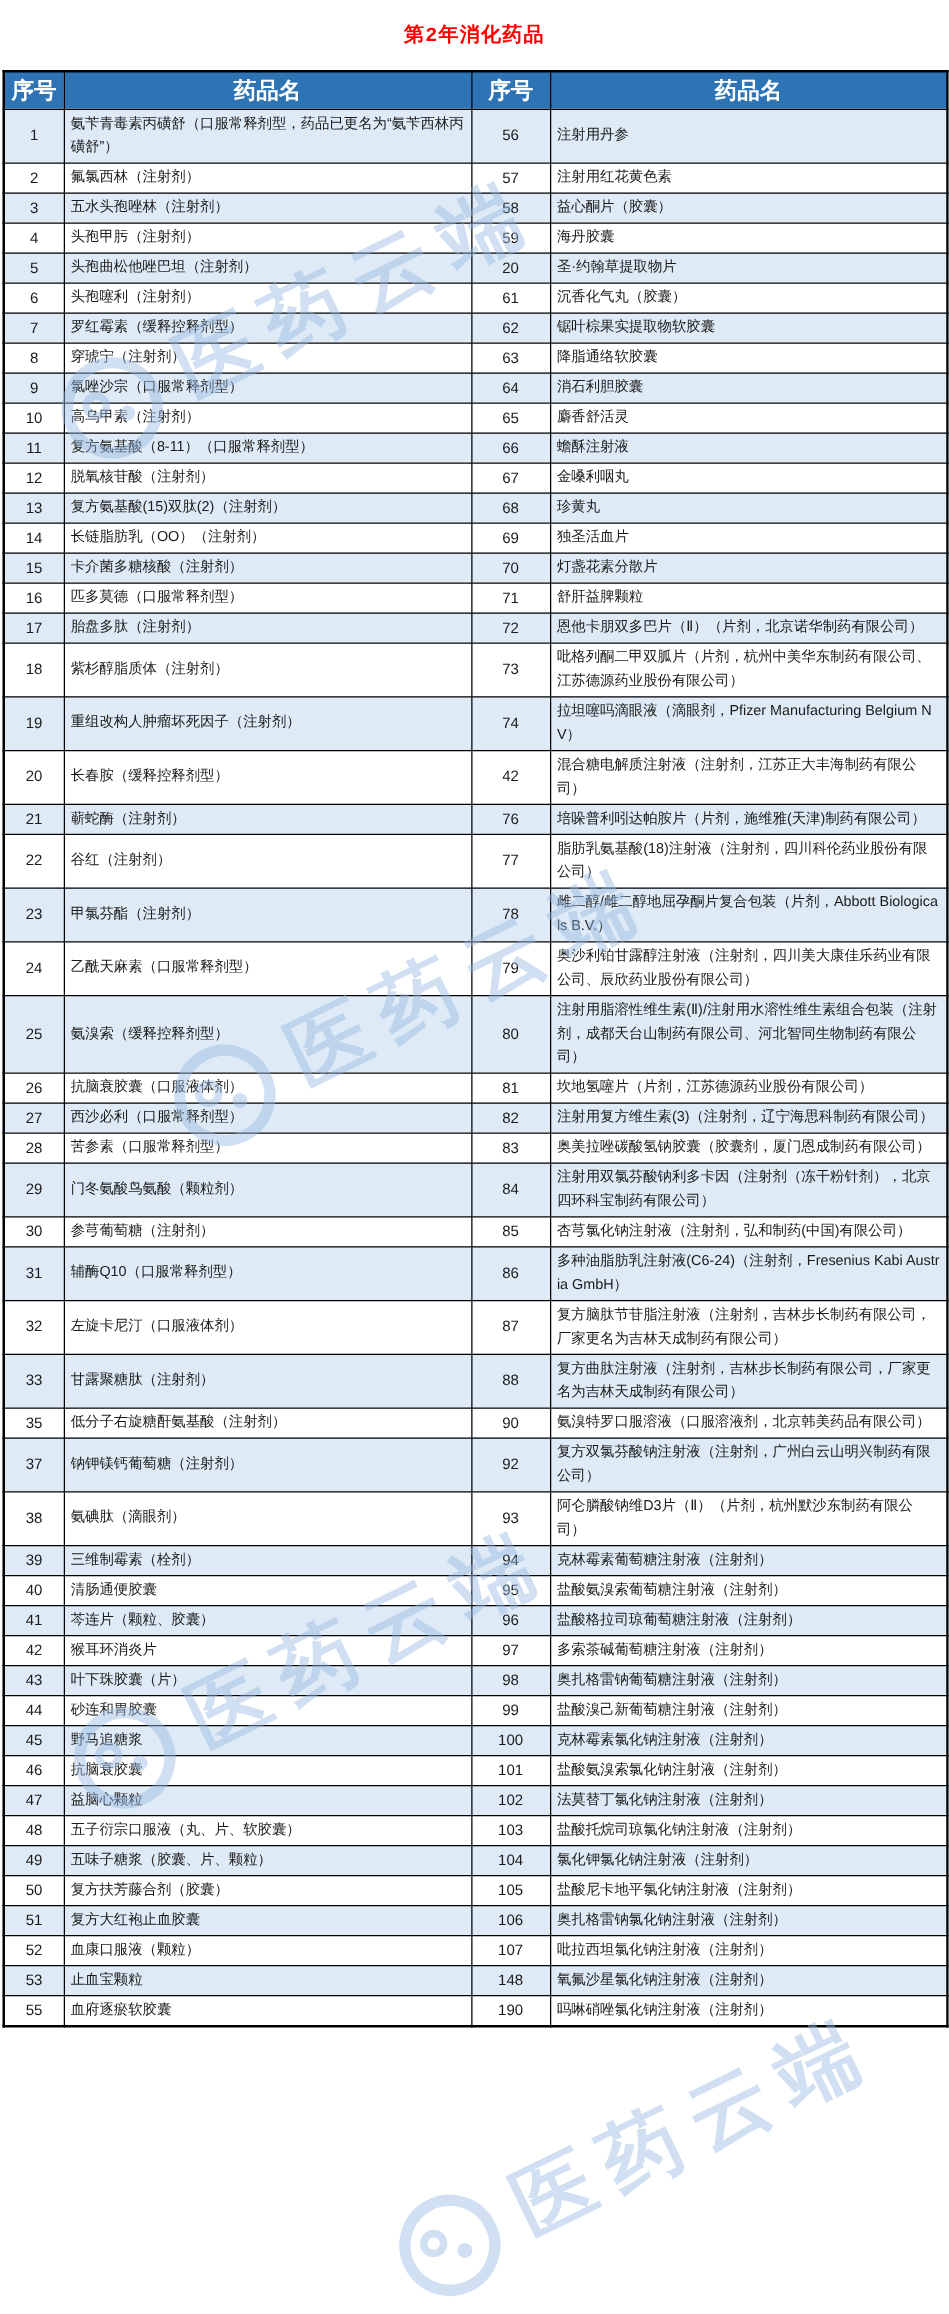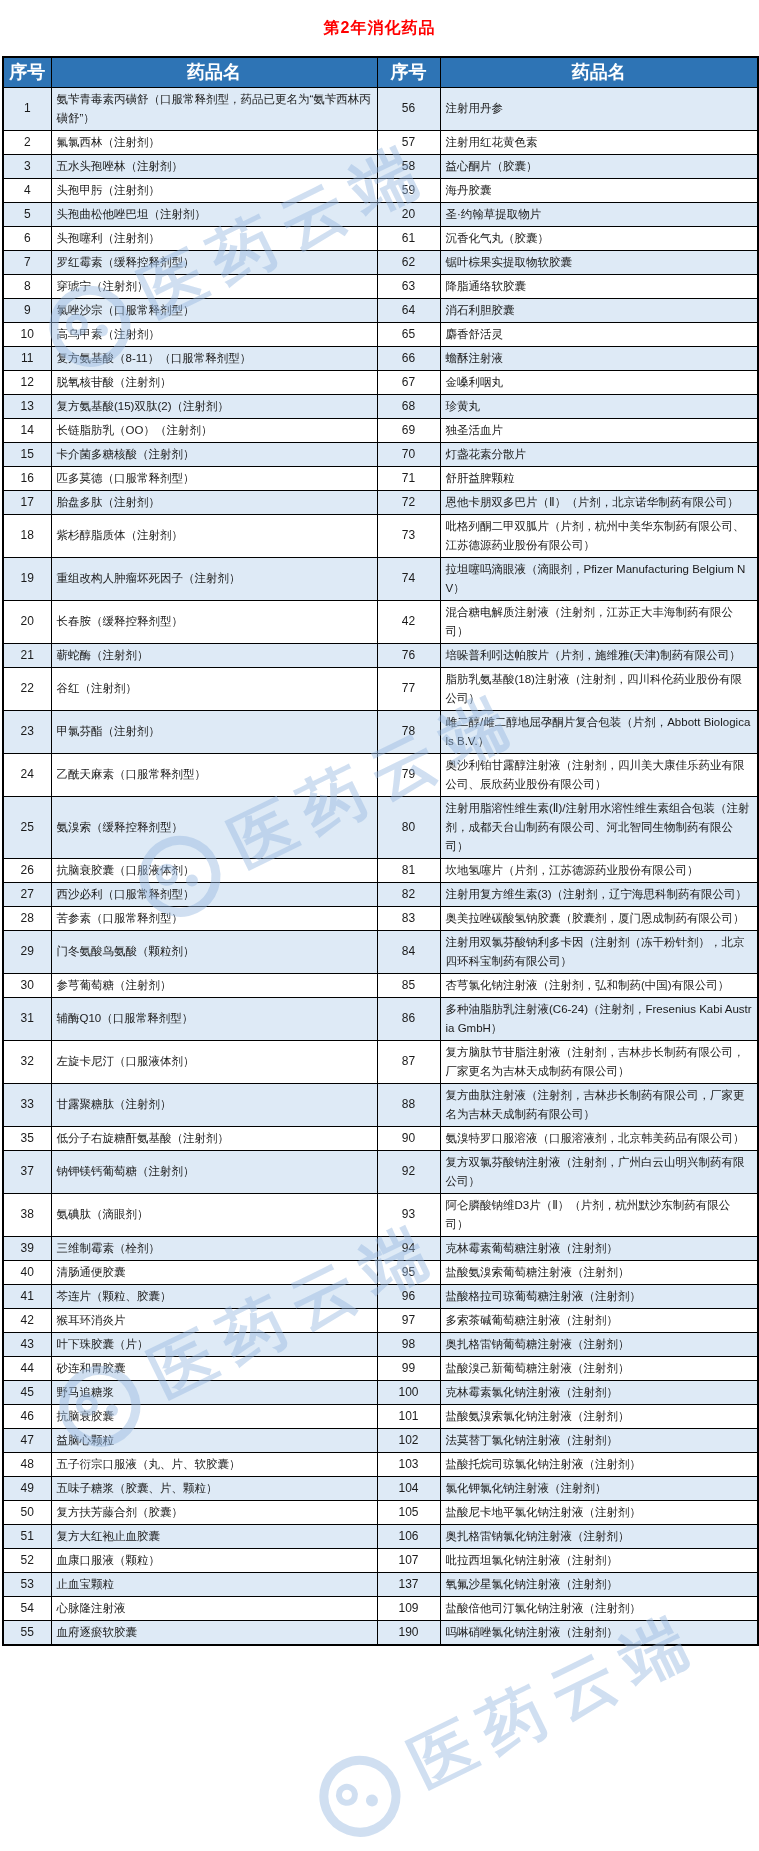--- a/index.html
+++ b/index.html
@@ -17,20 +17,21 @@
     position:relative;
     overflow:hidden;
     font-family:"Liberation Sans","DejaVu Sans",sans-serif;
     color:#1a1a1a;
   }
   .title-bar{
     height:56px;
     display:flex;
     align-items:center;
     justify-content:center;
+    font-family:Liberation Mono, monospace;
   }
   .title-bar .title{
     font-size:16px;
     font-weight:bold;
     color:var(--title-color);
     letter-spacing:1px;
   }
   table.drug-table{
     width:755px;
     margin-left:2px;
@@ -412,28 +413,22 @@
   </tr>
       <tr>
     <td class="num">52</td>
     <td class="name">血康口服液（颗粒）</td>
     <td class="num">107</td>
     <td class="name">吡拉西坦氯化钠注射液（注射剂）</td>
   </tr>
       <tr>
     <td class="num">53</td>
     <td class="name">止血宝颗粒</td>
-    <td class="num">137</td>
+    <td class="num">148</td>
     <td class="name">氧氟沙星氯化钠注射液（注射剂）</td>
-  </tr>
-      <tr>
-    <td class="num">54</td>
-    <td class="name">心脉隆注射液</td>
-    <td class="num">109</td>
-    <td class="name">盐酸倍他司汀氯化钠注射液（注射剂）</td>
   </tr>
       <tr>
     <td class="num">55</td>
     <td class="name">血府逐瘀软胶囊</td>
     <td class="num">190</td>
     <td class="name">吗啉硝唑氯化钠注射液（注射剂）</td>
   </tr>
     </tbody>
 </table>
 

